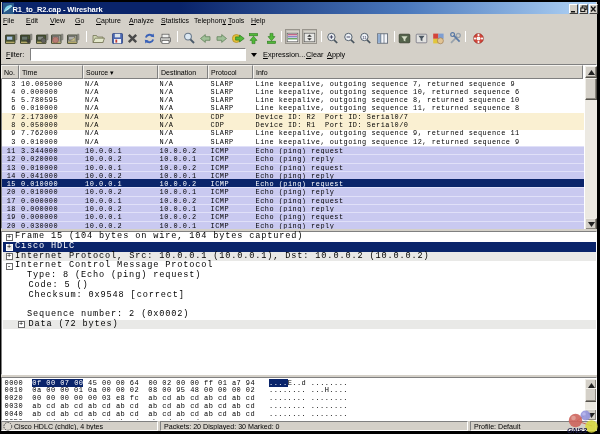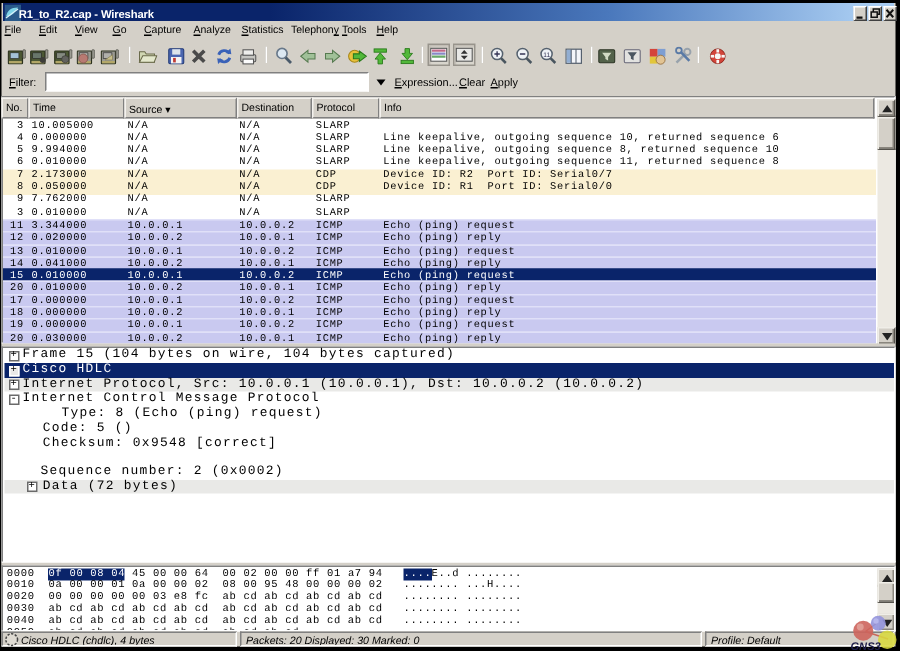--- a/index.html
+++ b/index.html
@@ -47,21 +47,21 @@
 .dline{position:absolute;left:1px;width:593px;height:9.7px;font-family:"Liberation Mono",monospace;font-size:8.6px;letter-spacing:0.85px;line-height:9.7px;white-space:pre;color:#000;}
 .d-gray{background:#e9e9e7;}
 .d-sel{background:#0a246a;color:#fff;}
 .d-sel .ebox{background:#e8e8e8;border-color:#fff;color:#000;}
 .ebox{position:absolute;top:1.5px;width:7px;height:7px;background:#fff;border:1px solid #6a6a6a;font-size:7px;line-height:5px;text-align:center;color:#000;font-family:"Liberation Mono",monospace;}
 
 #hpane{left:1px;top:377px;width:596px;height:44px;background:#fff;border:1px solid;border-color:#808080 #fff #fff #808080;overflow:hidden;}
 .hline{position:absolute;left:2.5px;width:578px;height:7.8px;font-family:"Liberation Mono",monospace;font-size:7px;letter-spacing:0.44px;line-height:7.8px;white-space:pre;color:#000;}
 .hl{background:#0a246a;color:#fff;}
 
-#sbar{left:1px;top:421px;width:596px;height:10px;font-size:7.1px;color:#000;font-style:italic;}
+#sbar{left:1px;top:421px;width:596px;height:10px;font-size:7.1px;color:#000;}
 .spanel{position:absolute;top:0;height:10px;border:1px solid;border-color:#808080 #fff #fff #808080;padding:1px 0 0 3px;background:#d4d0c8;white-space:nowrap;overflow:hidden;}
 </style></head>
 <body>
 <div class="abs" id="win"></div>
 <div class="abs" id="title">
   <svg class="abs" style="left:1px;top:1px" width="11" height="11" viewBox="0 0 11 11">
       <rect width="11" height="11" fill="#2a5a8a"></rect>
       <path d="M1 8 C2 4 4 2 9 2 C7 5 5 8 1 8 Z" fill="#7fd4e8"></path>
       <path d="M1 9 L9 3" stroke="#d8f0f8" stroke-width="0.8" fill="none"></path>
     </svg>
@@ -249,28 +249,28 @@
   <span class="abs" style="left:304px;top:4px"><u>C</u>lear</span>
   <span class="abs" style="left:325px;top:4px"><u>A</u>pply</span>
 </div>
 <div class="abs" id="plist">
     <span class="hcell" style="left:-1px;width:18px">No.</span>
     <span class="hcell" style="left:17px;width:64px">Time</span>
     <span class="hcell" style="left:81px;width:75px">Source ▾</span>
     <span class="hcell" style="left:156px;width:50px">Destination</span>
     <span class="hcell" style="left:206px;width:45px">Protocol</span>
     <span class="hcell" style="left:251px;width:330px">Info</span>
-    <div class="prow " style="top:14.5px"><span class="c-no">3</span><span class="c-t">10.005000</span><span class="c-s">N/A</span><span class="c-d">N/A</span><span class="c-p">SLARP</span></div>
+    <div class="prow " style="top:14.5px"><span class="c-no">3</span><span class="c-t">10.005000</span><span class="c-s">N/A</span><span class="c-d">N/A</span><span class="c-p">SLARP</span><span class="c-i">Line keepalive, outgoing sequence 7, returned sequence 9</span></div>
     <div class="prow " style="top:22.8px"><span class="c-no">4</span><span class="c-t">0.000000</span><span class="c-s">N/A</span><span class="c-d">N/A</span><span class="c-p">SLARP</span><span class="c-i">Line keepalive, outgoing sequence 10, returned sequence 6</span></div>
-    <div class="prow " style="top:31.1px"><span class="c-no">5</span><span class="c-t">9.994000</span><span class="c-s">N/A</span><span class="c-d">N/A</span><span class="c-p">SLARP</span><span class="c-i">Line keepalive, outgoing sequence 8, returned sequence 10</span></div>
+    <div class="prow " style="top:31.1px"><span class="c-no">5</span><span class="c-t">5.780595</span><span class="c-s">N/A</span><span class="c-d">N/A</span><span class="c-p">SLARP</span><span class="c-i">Line keepalive, outgoing sequence 8, returned sequence 10</span></div>
     <div class="prow " style="top:39.400000000000006px"><span class="c-no">6</span><span class="c-t">0.010000</span><span class="c-s">N/A</span><span class="c-d">N/A</span><span class="c-p">SLARP</span><span class="c-i">Line keepalive, outgoing sequence 11, returned sequence 8</span></div>
     <div class="prow r-cdp" style="top:47.7px"><span class="c-no">7</span><span class="c-t">2.173000</span><span class="c-s">N/A</span><span class="c-d">N/A</span><span class="c-p">CDP</span><span class="c-i">Device ID: R2  Port ID: Serial0/7</span></div>
     <div class="prow r-cdp" style="top:56px"><span class="c-no">8</span><span class="c-t">0.050000</span><span class="c-s">N/A</span><span class="c-d">N/A</span><span class="c-p">CDP</span><span class="c-i">Device ID: R1  Port ID: Serial0/0</span></div>
-    <div class="prow " style="top:64.30000000000001px"><span class="c-no">9</span><span class="c-t">7.762000</span><span class="c-s">N/A</span><span class="c-d">N/A</span><span class="c-p">SLARP</span></div>
-    <div class="prow " style="top:72.60000000000001px"><span class="c-no">3</span><span class="c-t">0.010000</span><span class="c-s">N/A</span><span class="c-d">N/A</span><span class="c-p">SLARP</span></div>
+    <div class="prow " style="top:64.30000000000001px"><span class="c-no">9</span><span class="c-t">7.762000</span><span class="c-s">N/A</span><span class="c-d">N/A</span><span class="c-p">SLARP</span><span class="c-i">Line keepalive, outgoing sequence 9, returned sequence 11</span></div>
+    <div class="prow " style="top:72.60000000000001px"><span class="c-no">3</span><span class="c-t">0.010000</span><span class="c-s">N/A</span><span class="c-d">N/A</span><span class="c-p">SLARP</span><span class="c-i">Line keepalive, outgoing sequence 12, returned sequence 9</span></div>
     <div class="prow r-icmp" style="top:80.9px"><span class="c-no">11</span><span class="c-t">3.344000</span><span class="c-s">10.0.0.1</span><span class="c-d">10.0.0.2</span><span class="c-p">ICMP</span><span class="c-i">Echo (ping) request</span></div>
     <div class="prow r-icmp" style="top:89.2px"><span class="c-no">12</span><span class="c-t">0.020000</span><span class="c-s">10.0.0.2</span><span class="c-d">10.0.0.1</span><span class="c-p">ICMP</span><span class="c-i">Echo (ping) reply</span></div>
     <div class="prow r-icmp" style="top:97.5px"><span class="c-no">13</span><span class="c-t">0.010000</span><span class="c-s">10.0.0.1</span><span class="c-d">10.0.0.2</span><span class="c-p">ICMP</span><span class="c-i">Echo (ping) request</span></div>
     <div class="prow r-icmp" style="top:105.80000000000001px"><span class="c-no">14</span><span class="c-t">0.041000</span><span class="c-s">10.0.0.2</span><span class="c-d">10.0.0.1</span><span class="c-p">ICMP</span><span class="c-i">Echo (ping) reply</span></div>
     <div class="prow r-icmp r-sel" style="top:114.10000000000001px"><span class="c-no">15</span><span class="c-t">0.010000</span><span class="c-s">10.0.0.1</span><span class="c-d">10.0.0.2</span><span class="c-p">ICMP</span><span class="c-i">Echo (ping) request</span></div>
     <div class="prow r-icmp" style="top:122.4px"><span class="c-no">20</span><span class="c-t">0.010000</span><span class="c-s">10.0.0.2</span><span class="c-d">10.0.0.1</span><span class="c-p">ICMP</span><span class="c-i">Echo (ping) reply</span></div>
     <div class="prow r-icmp" style="top:130.70000000000002px"><span class="c-no">17</span><span class="c-t">0.000000</span><span class="c-s">10.0.0.1</span><span class="c-d">10.0.0.2</span><span class="c-p">ICMP</span><span class="c-i">Echo (ping) request</span></div>
     <div class="prow r-icmp" style="top:139px"><span class="c-no">18</span><span class="c-t">0.000000</span><span class="c-s">10.0.0.2</span><span class="c-d">10.0.0.1</span><span class="c-p">ICMP</span><span class="c-i">Echo (ping) reply</span></div>
     <div class="prow r-icmp" style="top:147.3px"><span class="c-no">19</span><span class="c-t">0.000000</span><span class="c-s">10.0.0.1</span><span class="c-d">10.0.0.2</span><span class="c-p">ICMP</span><span class="c-i">Echo (ping) request</span></div>
     <div class="prow r-icmp" style="top:155.60000000000002px"><span class="c-no">20</span><span class="c-t">0.030000</span><span class="c-s">10.0.0.2</span><span class="c-d">10.0.0.1</span><span class="c-p">ICMP</span><span class="c-i">Echo (ping) reply</span></div>
@@ -287,28 +287,28 @@
       </svg>
     </div>
   </div>
 <div class="abs splitter" style="top:229px;height:2px;"></div>
 <div class="abs splitter" style="top:375px;height:2px;"></div>
 <div class="abs" id="dpane">
     <div class="dline " style="top:0.3px;padding-left:12px"><span class="ebox" style="left:3px">+</span>Frame 15 (104 bytes on wire, 104 bytes captured)</div>
     <div class="dline d-sel" style="top:10px;padding-left:12px"><span class="ebox" style="left:3px">+</span>Cisco HDLC</div>
     <div class="dline d-gray" style="top:19.7px;padding-left:12px"><span class="ebox" style="left:3px">+</span>Internet Protocol, Src: 10.0.0.1 (10.0.0.1), Dst: 10.0.0.2 (10.0.0.2)</div>
     <div class="dline " style="top:29.4px;padding-left:12px"><span class="ebox" style="left:3px">-</span>Internet Control Message Protocol</div>
-    <div class="dline " style="top:39.099999999999994px;padding-left:38px">Type: 8 (Echo (ping) request)</div>
+    <div class="dline " style="top:39.099999999999994px;padding-left:24px">Type: 8 (Echo (ping) request)</div>
     <div class="dline " style="top:48.8px;padding-left:25.5px">Code: 5 ()</div>
     <div class="dline " style="top:58.49999999999999px;padding-left:25.5px">Checksum: 0x9548 [correct]</div>
     <div class="dline " style="top:77.89999999999999px;padding-left:24px">Sequence number: 2 (0x0002)</div>
     <div class="dline d-gray" style="top:87.6px;padding-left:25.5px"><span class="ebox" style="left:15px">+</span>Data (72 bytes)</div>
   </div>
 <div class="abs" id="hpane">
-    <div class="hline" style="top:1.6px">0000  <span class="hl">0f 00 08 04</span> 45 00 00 64  00 02 00 00 ff 01 a7 94   <span class="hl">....</span>E..d ........</div>
+    <div class="hline" style="top:1.6px">0000  <span class="hl">0f 00 07 00</span> 45 00 00 64  00 02 00 00 ff 01 a7 94   <span class="hl">....</span>E..d ........</div>
     <div class="hline" style="top:9.4px">0010  0a 00 00 01 0a 00 00 02  08 00 95 48 00 00 00 02   ........ ...H....</div>
     <div class="hline" style="top:17.2px">0020  00 00 00 00 00 03 e8 fc  ab cd ab cd ab cd ab cd   ........ ........</div>
     <div class="hline" style="top:25px">0030  ab cd ab cd ab cd ab cd  ab cd ab cd ab cd ab cd   ........ ........</div>
     <div class="hline" style="top:32.8px">0040  ab cd ab cd ab cd ab cd  ab cd ab cd ab cd ab cd   ........ ........</div>
     <div class="hline" style="top:40.6px">0050  ab cd ab cd ab cd ab cd  ab cd ab cd   ........ ....</div>
     <div class="sbar" style="left:583px;top:1px;width:12px;height:42px;"></div>
     <div class="sbtn" style="left:583px;top:1px;">
       <svg width="7" height="5" viewBox="0 0 7 5">
         <path d="M3.5 0 L7 5 L0 5 Z" fill="#222"></path>
       </svg>

